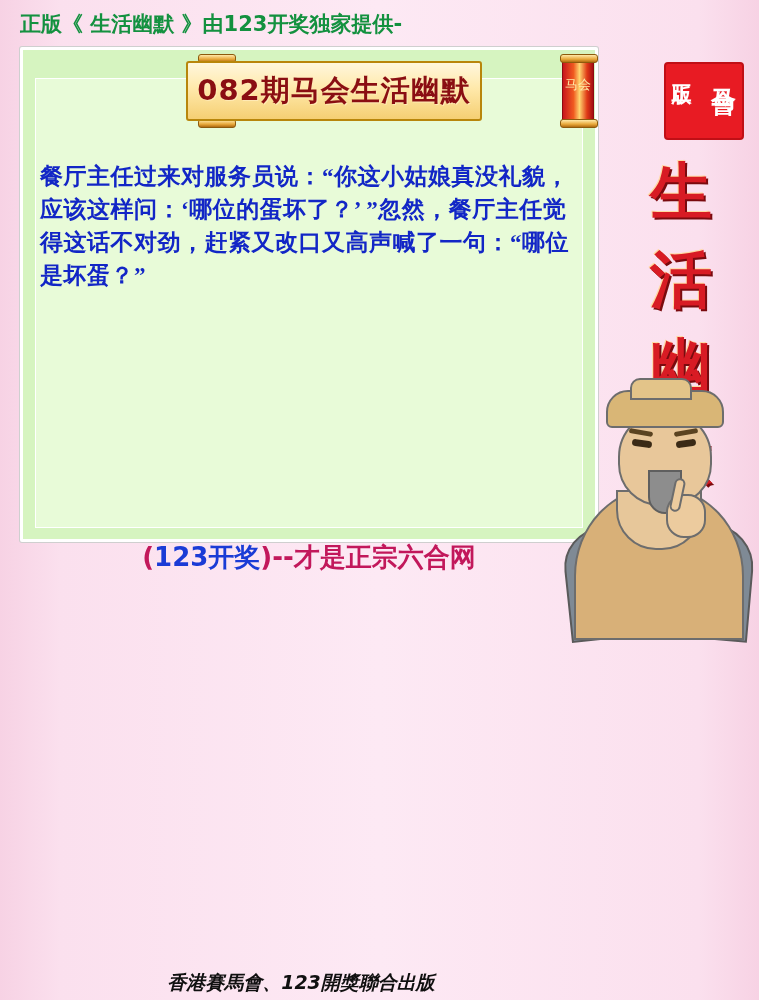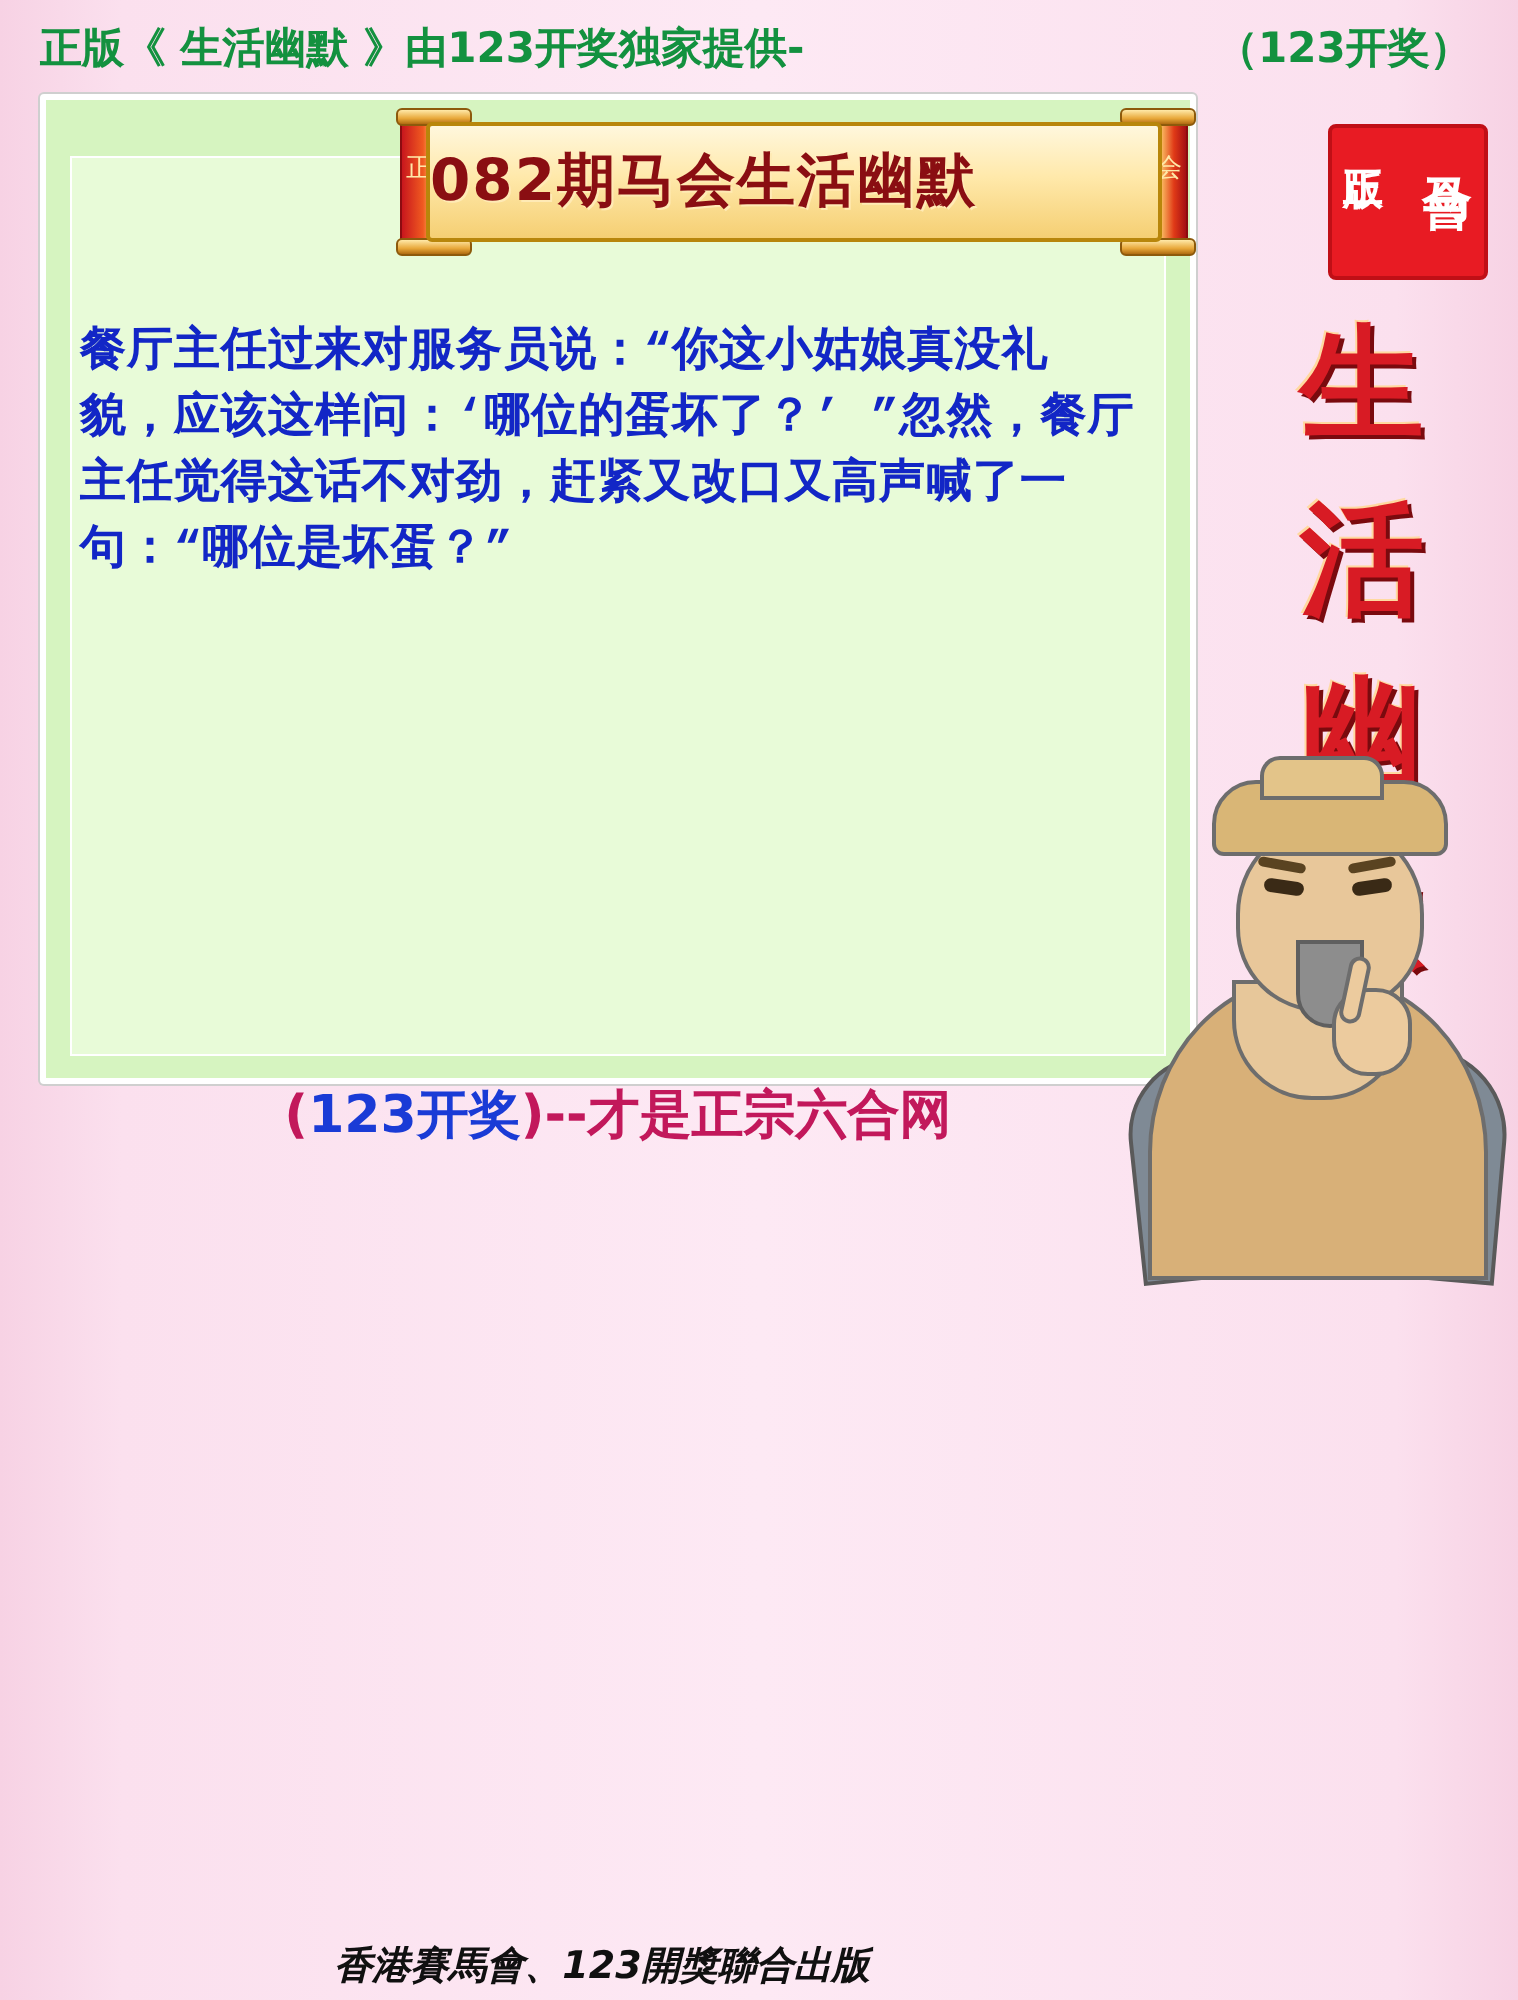--- a/index.html
+++ b/index.html
@@ -110,50 +110,50 @@
     right: 0;
     top: 22px;
     text-align: center;
     font-size: 13px;
     color: #ffe9a8;
     line-height: 14px;
     letter-spacing: 0;
   }
   .scroll-paper {
     position: absolute;
-    left: 35px;
+    left: 8px;
     top: 6px;
-    width: 368px;
+    width: 296px;
     height: 60px;
     background: linear-gradient(to bottom, #fff7dd 0%, #ffe9ab 45%, #f5cf73 100%);
     border: 2px solid #b8860b;
     box-sizing: border-box;
     border-radius: 3px;
     display: flex;
     align-items: center;
-    justify-content: flex-start;
+    justify-content: center;
   }
   .scroll-title {
     font-size: 29px;
     font-weight: 800;
     color: #8a0e12;
     letter-spacing: 1px;
     text-shadow: 1px 1px 0 #ffeab5;
     white-space: nowrap;
   }
   
   .joke-text {
     position: absolute;
     left: 40px;
     top: 160px;
     width: 530px;
     font-size: 23px;
     line-height: 33px;
     color: #1226c6;
-    font-family: Liberation Mono, monospace;
+    font-family: Liberation Serif, serif;
     font-weight: 700;
     letter-spacing: 0.5px;
   }
   .sub-credit {
     position: absolute;
     left: 20px;
     top: 540px;
     width: 578px;
     text-align: center;
     font-size: 26px;
@@ -412,21 +412,20 @@
     font-style: italic;
   }
 </style>
 </head>
 <body>
 
 <div class="page">
 
   <div class="header">
     <div class="header-left">正版《 生活幽默 》由123开奖独家提供-</div>
-    <div class="header-right">（123开奖）</div>
   </div>
 
   <div class="top-panel">
     <div class="top-panel-inner"></div>
   </div>
 
   <div class="joke-text">餐厅主任过来对服务员说：“你这小姑娘真没礼貌，应该这样问：‘哪位的蛋坏了？’ ”忽然，餐厅主任觉得这话不对劲，赶紧又改口又高声喊了一句：“哪位是坏蛋？”</div>
 
   <div class="scroll-banner">
     <div class="scroll-rod left">

